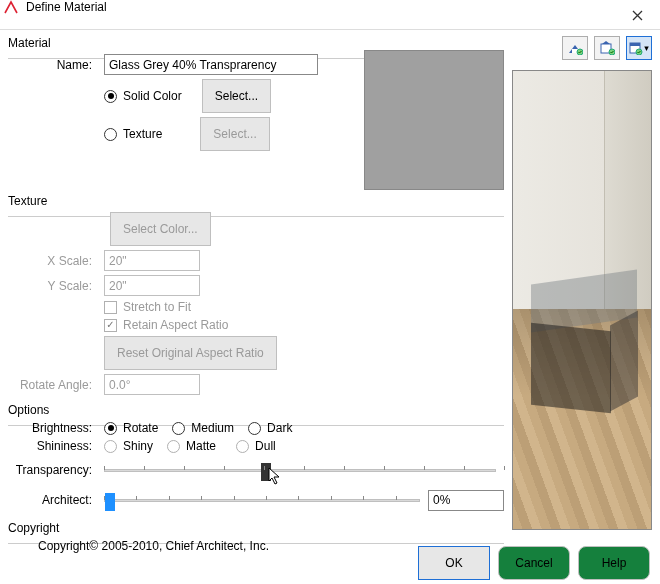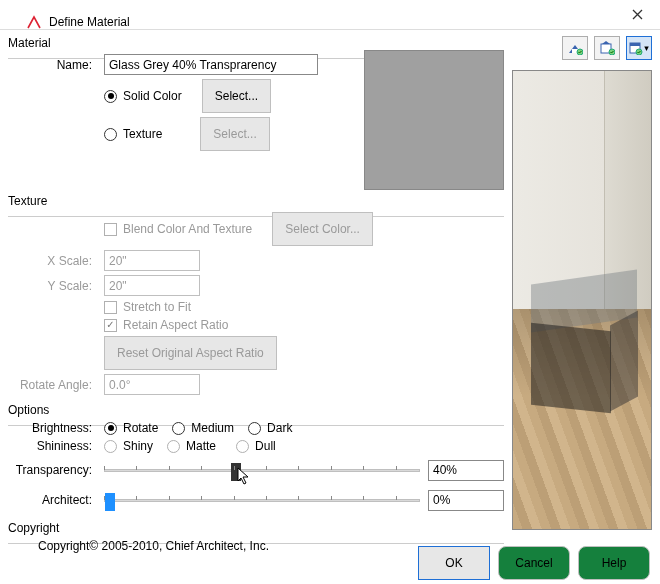--- a/index.html
+++ b/index.html
@@ -1,17 +1,17 @@
 <!DOCTYPE html>
 <html><head>
 <meta charset="utf-8">
 <style>
   * { box-sizing: border-box; font-family: "Segoe UI", Tahoma, sans-serif; font-size: 12px; }
   body { margin: 0; background: #fff; width: 660px; height: 584px; overflow: hidden; }
-  .titlebar { height: 30px; display: flex; align-items: flex-end; padding: 0 0 0 27px; border-bottom: 1px solid #ddd; }
+  .titlebar { height: 30px; display: flex; align-items: flex-start; padding: 0 0 0 4px; border-bottom: 1px solid #ddd; }
   .titlebar .icon { width:14px; height:14px; margin-right:8px; }
   .titlebar .title { flex:1; }
   .titlebar .close { width:46px; height:30px; display:flex; align-items:center; justify-content:center; font-size:14px; }
   .content { display:flex; padding:6px 8px 0 8px; height: 510px; }
   .left { flex:1; }
   .right { width:140px; margin-left:8px; }
   fieldset { border:none; padding:0; margin:0 0 4px 0; position:relative; }
   fieldset > legend { padding:0 3px 0 0; color:#000; }
   fieldset.disabled > legend { color:#000; }
   .legend-line { position:absolute; top:8px; left:0; right:0; height:1px; background:#ccc; z-index:-1; }
@@ -111,24 +111,20 @@
         </div>
         <div class="swatch" style="background: rgb(160, 160, 160);"></div>
       </div>
     </fieldset>
 
     <fieldset class="disabled">
       <div class="legend-line"></div>
       <legend>Texture</legend>
       <div class="row">
         <div class="lbl"></div>
-        <span class="check disabled">
-            <span class="box"></span>
-            <span class="disabled-text">Blend Color And Texture</span>
-          </span>
         <span class="btn disabled" style="margin-left:6px">Select Color...</span>
       </div>
       <div class="row">
         <div class="lbl disabled">X Scale:</div>
         <input type="text" class="num disabled" value="20&quot;" style="">
       </div>
       <div class="row">
         <div class="lbl disabled">Y Scale:</div>
         <input type="text" class="num disabled" value="20&quot;" style="">
       </div>
@@ -205,21 +201,20 @@
               <span style="left: 60%;"></span>
               <span style="left: 70%;"></span>
               <span style="left: 80%;"></span>
               <span style="left: 90%;"></span>
               <span style="left: 100%;"></span>
             </div>
           <svg class="cursor" style="left:41%; top:10px" width="16" height="20">
               <path d="M1 1 L1 14 L4 11 L7 17 L9 16 L6 10 L11 10 Z" fill="#fff" stroke="#000" stroke-width="1"></path>
             </svg>
         </div>
-        <input type="text" style="width: 76px;" value="40%">
       </div>
       <div class="row">
         <div class="lbl">Architect:</div>
         <div class="slider-wrap">
           <div class="slider-track">
               <div class="thumb blue" id="e-thumb" style="left: 0%;"></div>
             </div>
           <div class="slider-ticks" id="e-ticks">
               <span style="left: 0%;"></span>
               <span style="left: 10%;"></span>

